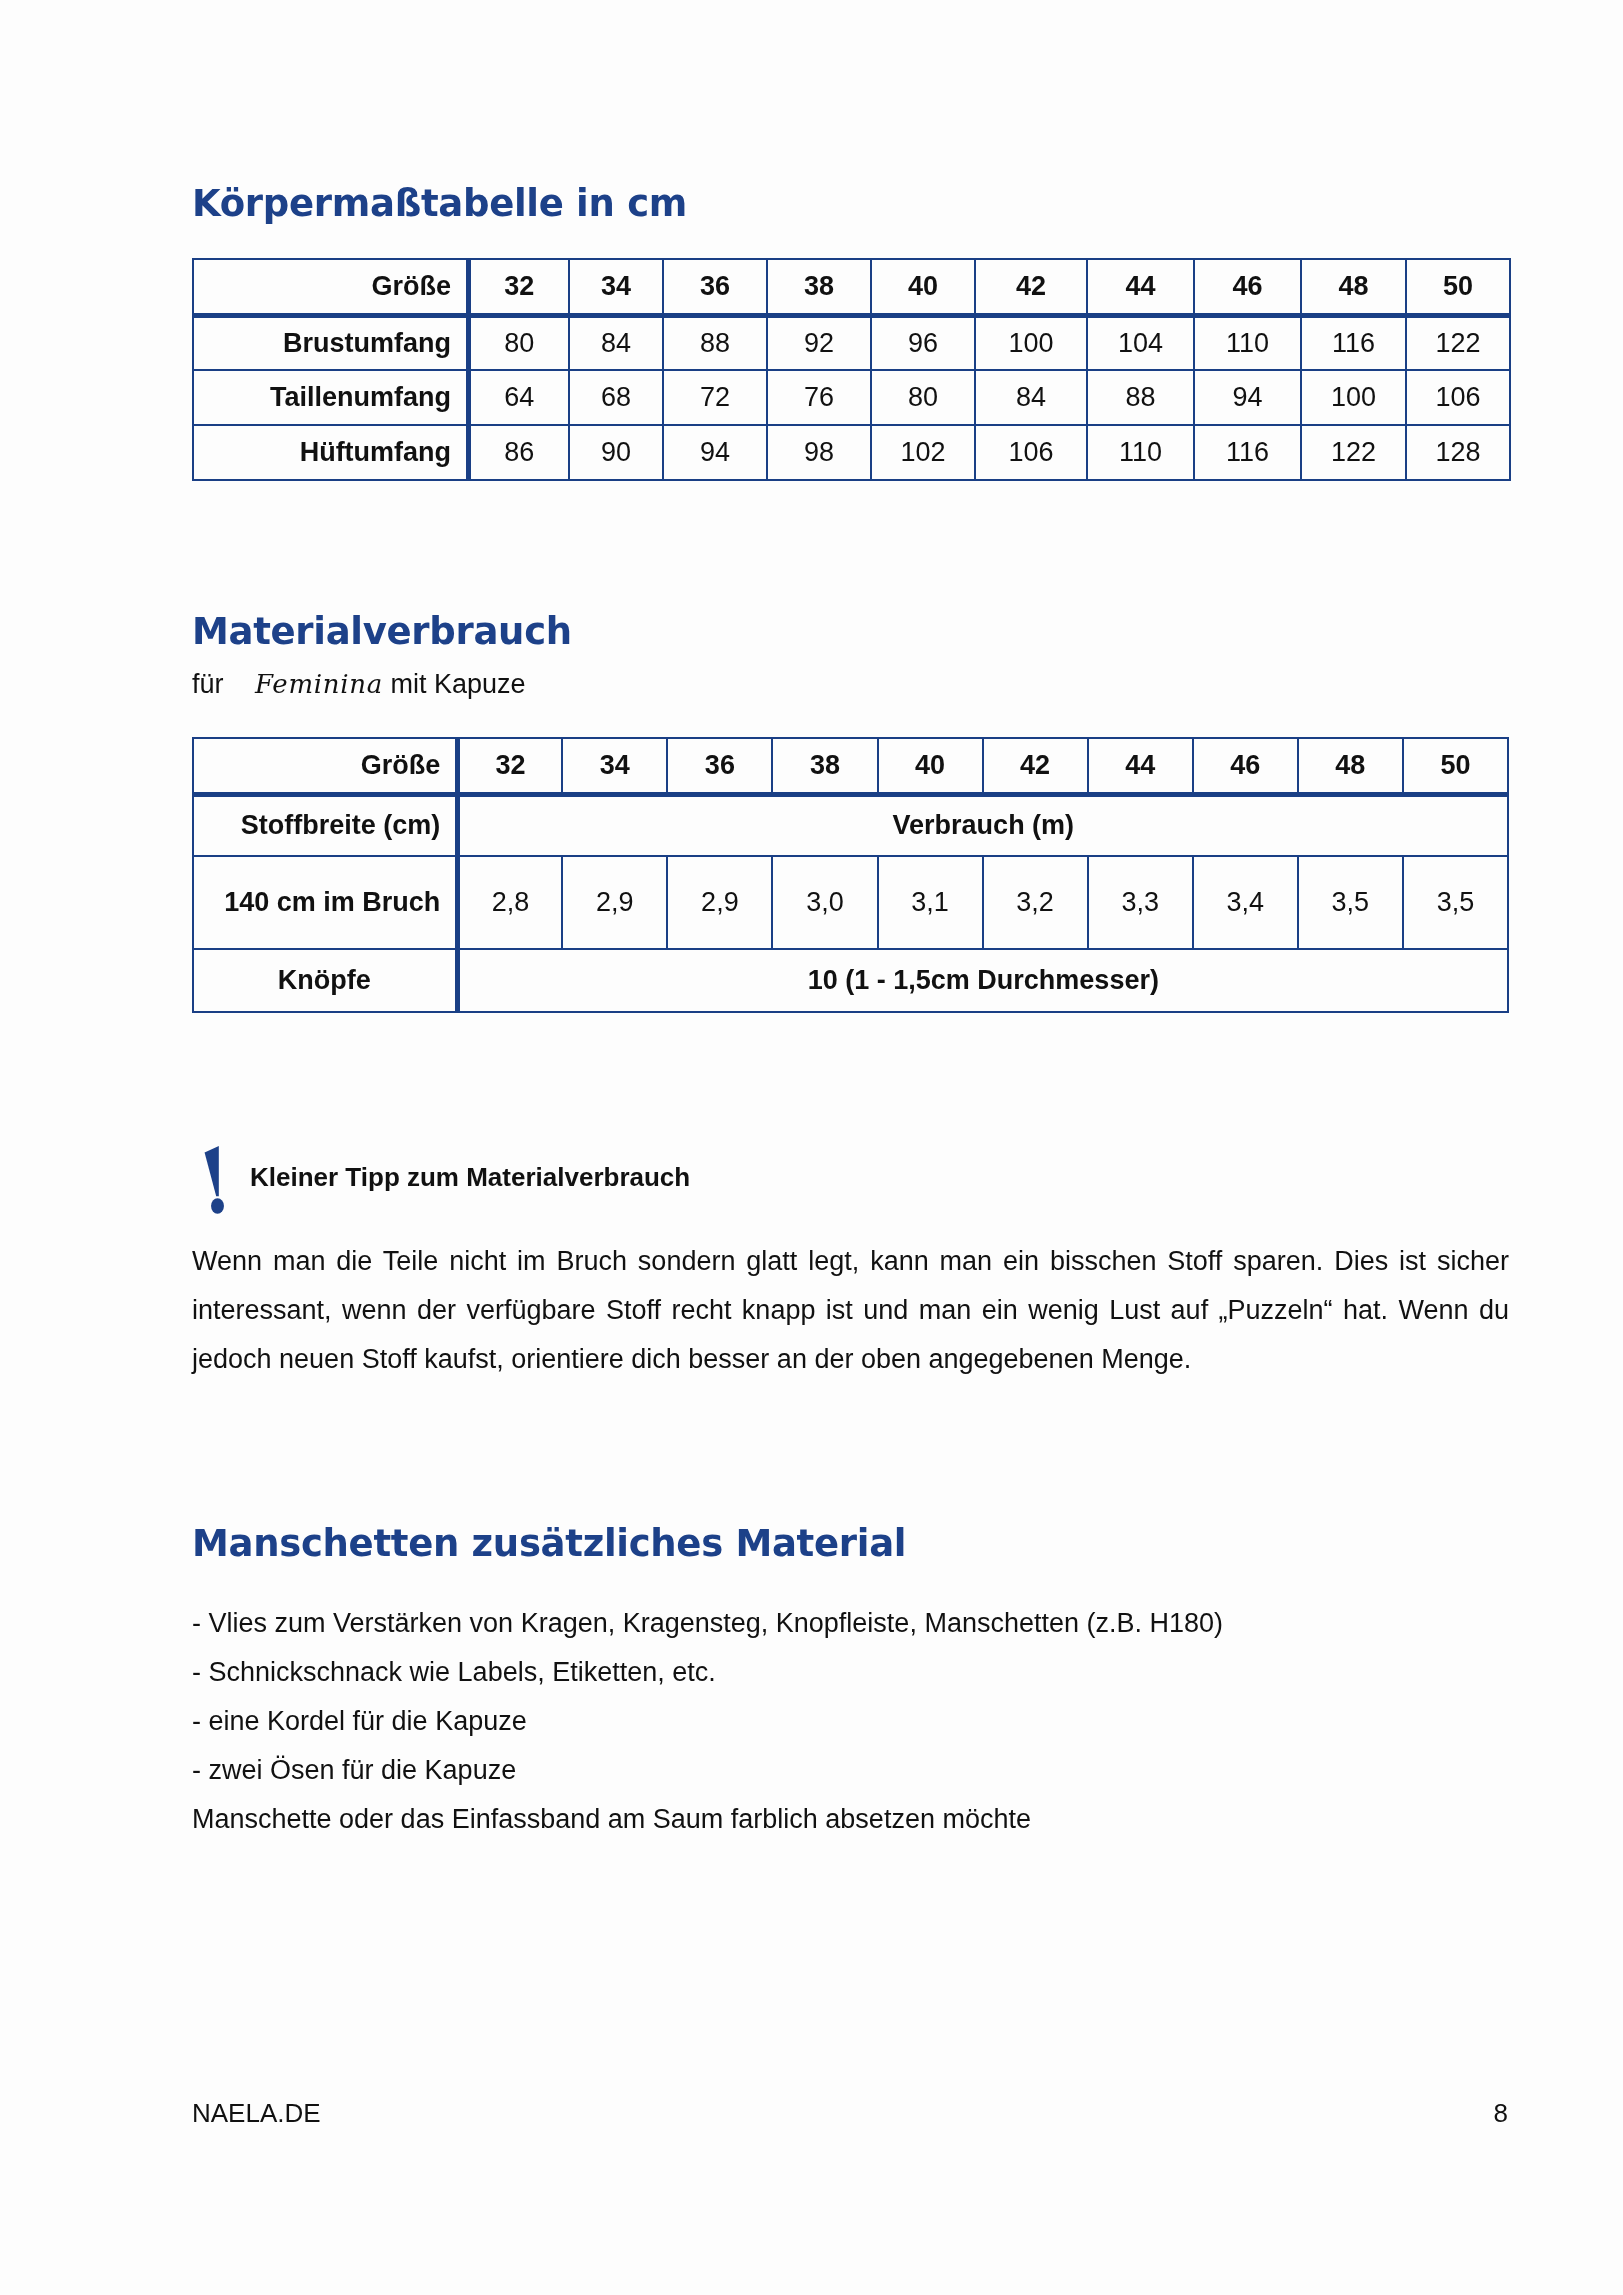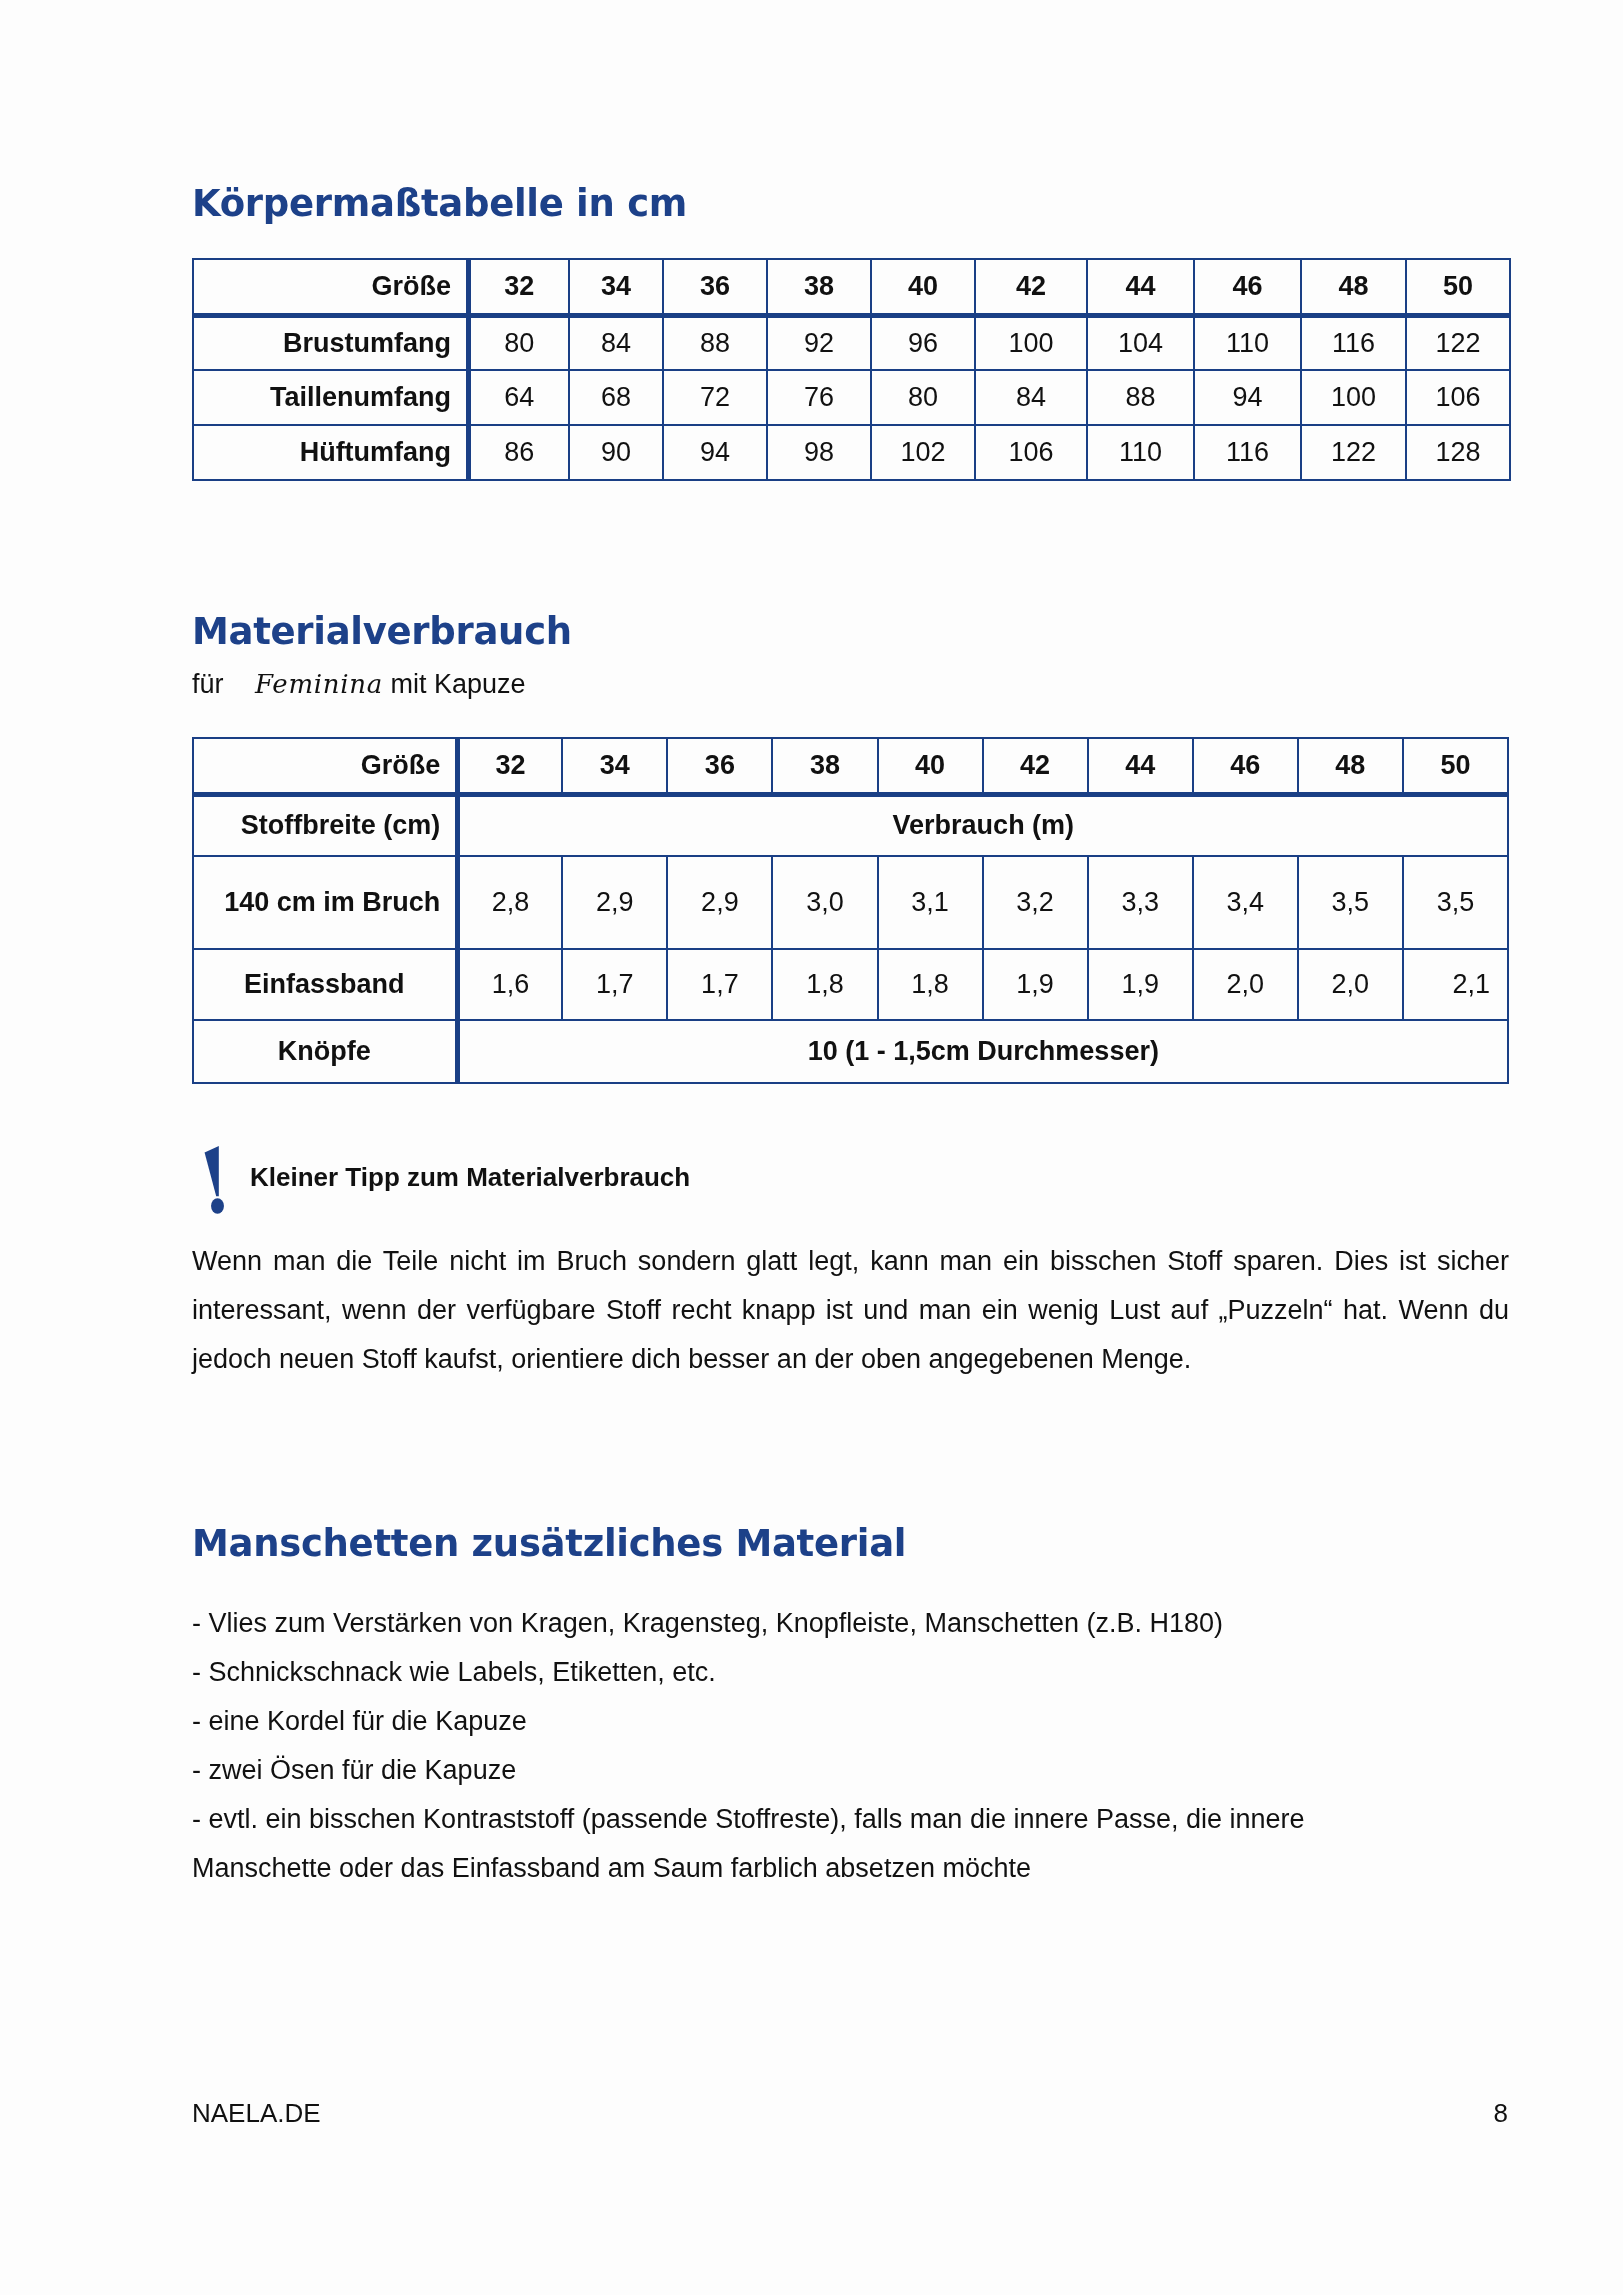--- a/index.html
+++ b/index.html
@@ -167,33 +167,20 @@
     <td>2,9</td>
     <td>2,9</td>
     <td>3,0</td>
     <td>3,1</td>
     <td>3,2</td>
     <td>3,3</td>
     <td>3,4</td>
     <td>3,5</td>
     <td>3,5</td>
   </tr>
-  <tr style="height:71px">
-    <td class="lbl-c sep">Einfassband</td>
-    <td>1,6</td>
-    <td>1,7</td>
-    <td>1,7</td>
-    <td>1,8</td>
-    <td>1,8</td>
-    <td>1,9</td>
-    <td>1,9</td>
-    <td>2,0</td>
-    <td>2,0</td>
-    <td style="text-align:right; padding-right:17px;">2,1</td>
-  </tr>
   <tr style="height:63px">
     <td class="lbl-c sep">Knöpfe</td>
     <td colspan="10" style="font-weight:bold;">10 (1 - 1,5cm Durchmesser)</td>
   </tr>
 </tbody>
   </table>
 
 <div class="abs" style="left:202px; top:1144px; width:31px; height:71px;">
   <svg width="31" height="71" viewBox="0 0 48 108">
     <polygon points="4,12 26,2 26,80 22,80" fill="#1d4189"></polygon>
@@ -202,19 +189,18 @@
 </div>
 <div class="abs tip-title" style="left:250px; top:1162px;">Kleiner Tipp zum Materialverbrauch</div>
 <div class="abs para" style="left:192px; top:1237px; width:1317px;">Wenn man die Teile nicht im Bruch sondern glatt legt, kann man ein bisschen Stoff sparen. Dies ist sicher interessant, wenn der verfügbare Stoff recht knapp ist und man ein wenig Lust auf „Puzzeln“ hat. Wenn du jedoch neuen Stoff kaufst, orientiere dich besser an der oben angegebenen Menge.</div>
 
 <div class="abs heading" style="left:192px; top:1522px;">Manschetten zusätzliches Material</div>
 <div class="abs" style="left:192px; top:1599px; width:1317px;">
   <div class="list-item">- Vlies zum Verstärken von Kragen, Kragensteg, Knopfleiste, Manschetten (z.B. H180)</div>
   <div class="list-item">- Schnickschnack wie Labels, Etiketten, etc.</div>
   <div class="list-item">- eine Kordel für die Kapuze</div>
   <div class="list-item">- zwei Ösen für die Kapuze</div>
-  <div class="list-item">- evtl. ein bisschen Kontraststoff (passende Stoffreste), falls man die innere Passe, die innere</div>
   <div class="list-item">Manschette oder das Einfassband am Saum farblich absetzen möchte</div>
 </div>
 
 <div class="abs footer" style="left:192px; top:2098px;">NAELA.DE</div>
 <div class="abs footer" style="right:115px; top:2098px;">8</div>
 
 
 </body></html>

